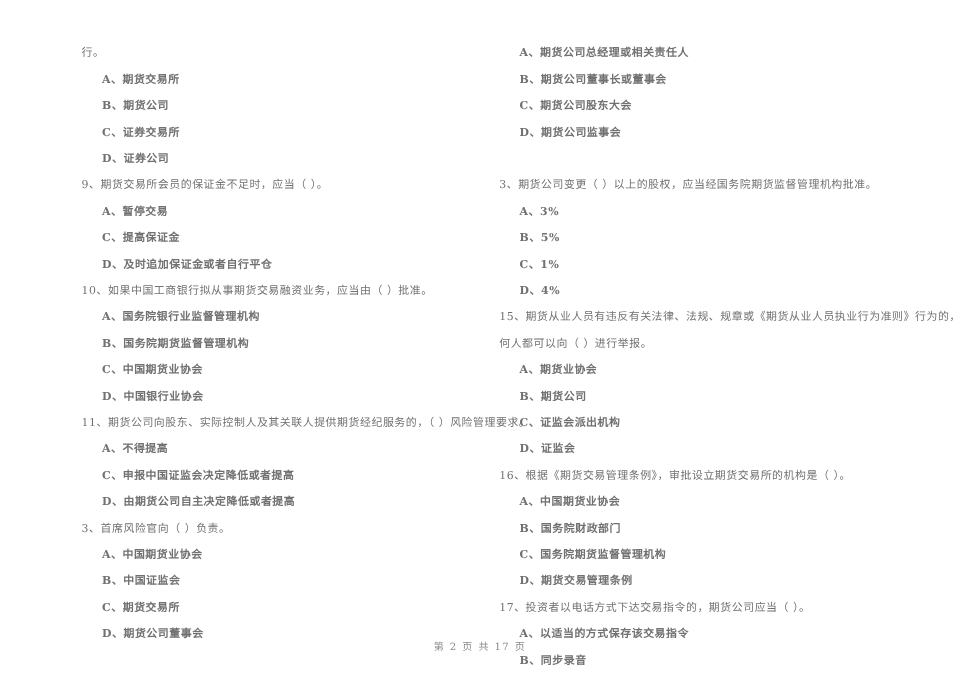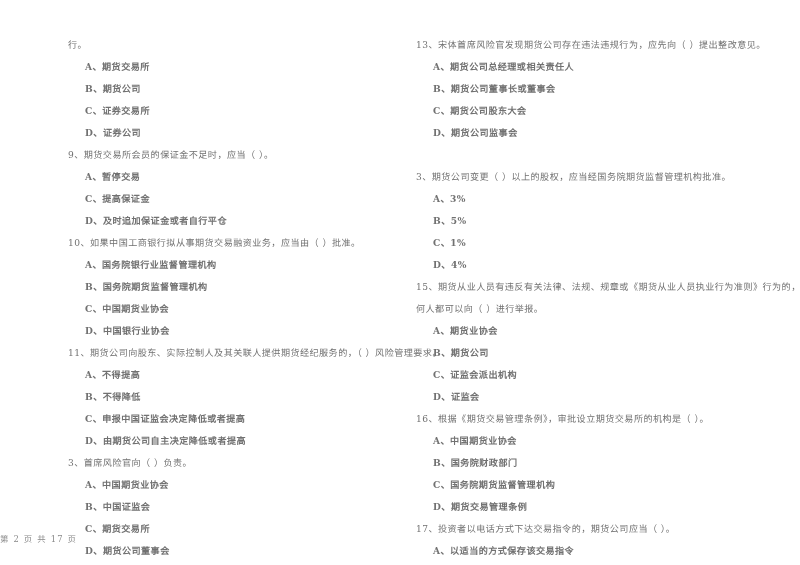--- a/index.html
+++ b/index.html
@@ -59,20 +59,21 @@
   }
   .q-cont {
     padding-left: 0;
   }
   .spacer-md { height: 22px; }
   .footer {
     position: absolute;
     left: 0;
     right: 0;
     top: 532px;
+    text-align: center;
     font-size: 8.4px;
     letter-spacing: 1.2px;
     color: #8a8a8a;
   }
 </style>
 </head>
 <body>
 
 <div class="page">
 
@@ -100,39 +101,37 @@
         <div class="line q">10、如果中国工商银行拟从事期货交易融资业务，应当由（      ）批准。</div>
         <div class="line opt">A、国务院银行业监督管理机构</div>
         <div class="line opt">B、国务院期货监督管理机构</div>
         <div class="line opt">C、中国期货业协会</div>
         <div class="line opt">D、中国银行业协会</div>
       </div>
 
       <div>
         <div class="line q">11、期货公司向股东、实际控制人及其关联人提供期货经纪服务的，（      ）风险管理要求。</div>
         <div class="line opt">A、不得提高</div>
-        <div class="line opt">B、不得降低</div>
         <div class="line opt">C、申报中国证监会决定降低或者提高</div>
         <div class="line opt">D、由期货公司自主决定降低或者提高</div>
       </div>
 
       <div>
         <div class="line q">3、首席风险官向（      ）负责。</div>
         <div class="line opt">A、中国期货业协会</div>
         <div class="line opt">B、中国证监会</div>
         <div class="line opt">C、期货交易所</div>
         <div class="line opt">D、期货公司董事会</div>
       </div>
 
     </div>
 
     <div class="col col-right">
 
       <div>
-        <div class="line q">13、宋体首席风险官发现期货公司存在违法违规行为，应先向（      ）提出整改意见。</div>
         <div class="line opt">A、期货公司总经理或相关责任人</div>
         <div class="line opt">B、期货公司董事长或董事会</div>
         <div class="line opt">C、期货公司股东大会</div>
         <div class="line opt">D、期货公司监事会</div>
       </div>
 
       <div class="spacer-md"></div>
 
       <div>
         <div class="line q">3、期货公司变更（      ）以上的股权，应当经国务院期货监督管理机构批准。</div>

